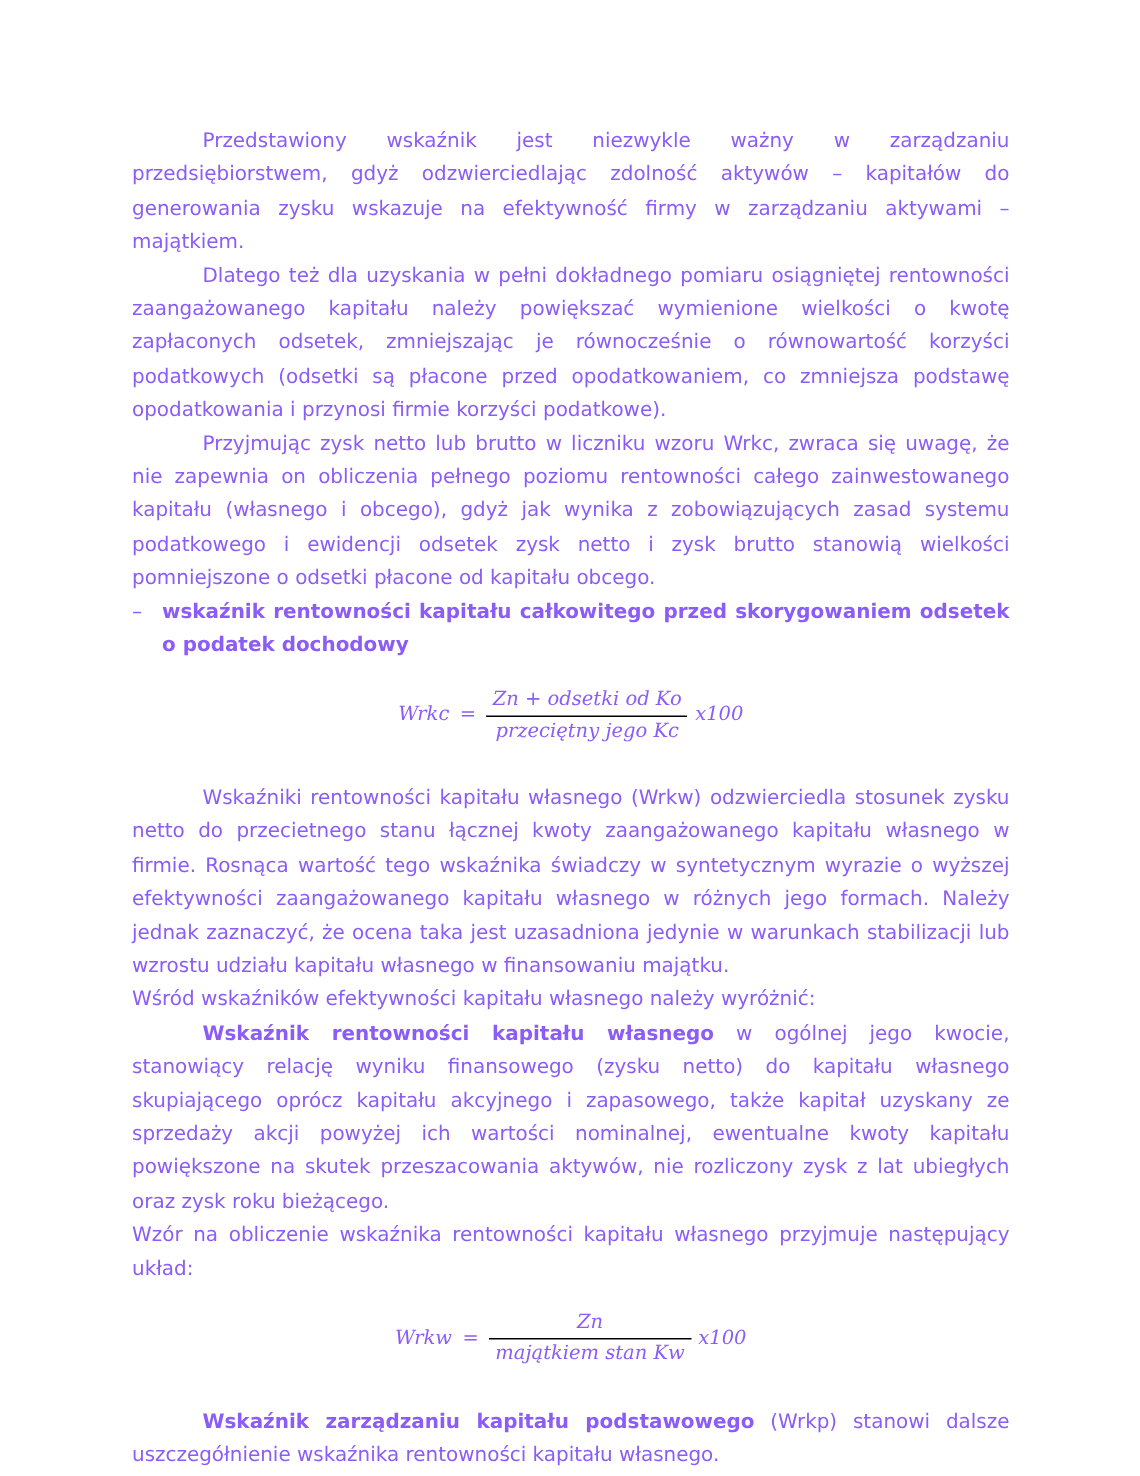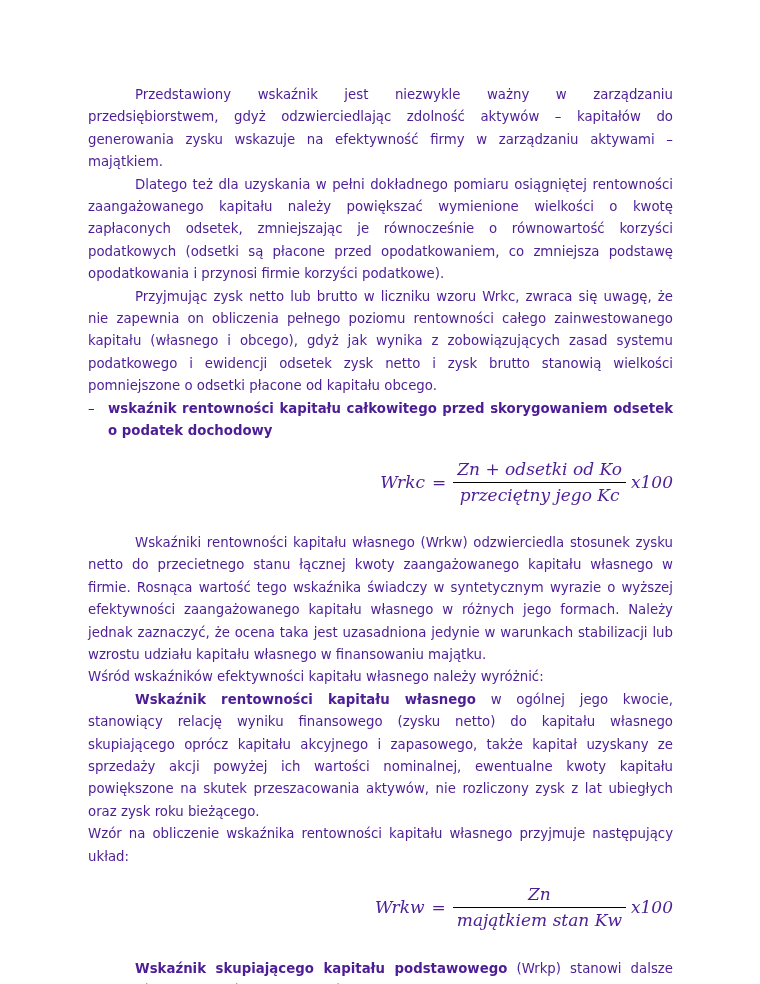--- a/index.html
+++ b/index.html
@@ -6,21 +6,21 @@
   html, body { margin: 0; padding: 0; background: #ffffff; }
   .page {
     position: relative;
     width: 760px;
     height: 984px;
     background: #ffffff;
     padding: 84px 87px 30px 88px;
     font-family: "DejaVu Sans", "Liberation Sans", sans-serif;
     font-size: 13.3px;
     line-height: 22.4px;
-    color: #4c1d95;
+    color: #8b5cf6;
     overflow: hidden;
   }
   .para {
     margin: 0;
     text-align: justify;
   }
   .indent { text-indent: 47px; }
   .bullet-item {
     position: relative;
     margin: 0;
@@ -30,25 +30,25 @@
   }
   .bullet-marker {
     position: absolute;
     left: 0;
     top: 0;
     font-weight: normal;
   }
   .formula {
     margin: 16px 0 26px 0;
     display: flex;
-    justify-content: flex-end;
+    justify-content: center;
     align-items: center;
     gap: 5px;
     font-family: "DejaVu Serif", "Liberation Serif", serif;
-    font-size: 17px;
+    font-size: 13px;
     line-height: 1.25;
     text-align: center;
   }
   .f-lhs, .f-mult { font-style: italic; }
   .f-eq { font-style: normal; padding: 0 2px; }
   .frac {
     display: inline-flex;
     flex-direction: column;
     align-items: stretch;
     text-align: center;
@@ -116,16 +116,16 @@
     <span class="f-lhs">Wrkw</span>
     <span class="f-eq">=</span>
     <span class="frac">
       <span class="num">Zn</span>
       <span class="den">majątkiem stan Kw</span>
     </span>
     <span class="f-mult">x100</span>
   </div>
 
   <p class="para indent">
-    <b>Wskaźnik skupiającego kapitału podstawowego</b><span> (Wrkp) stanowi dalsze uszczegółnienie wskaźnika rentowności kapitału własnego.</span>
+    <b>Wskaźnik zarządzaniu kapitału podstawowego</b><span> (Wrkp) stanowi dalsze uszczegółnienie wskaźnika rentowności kapitału własnego.</span>
   </p>
 
 </div>
 
 </body></html>

